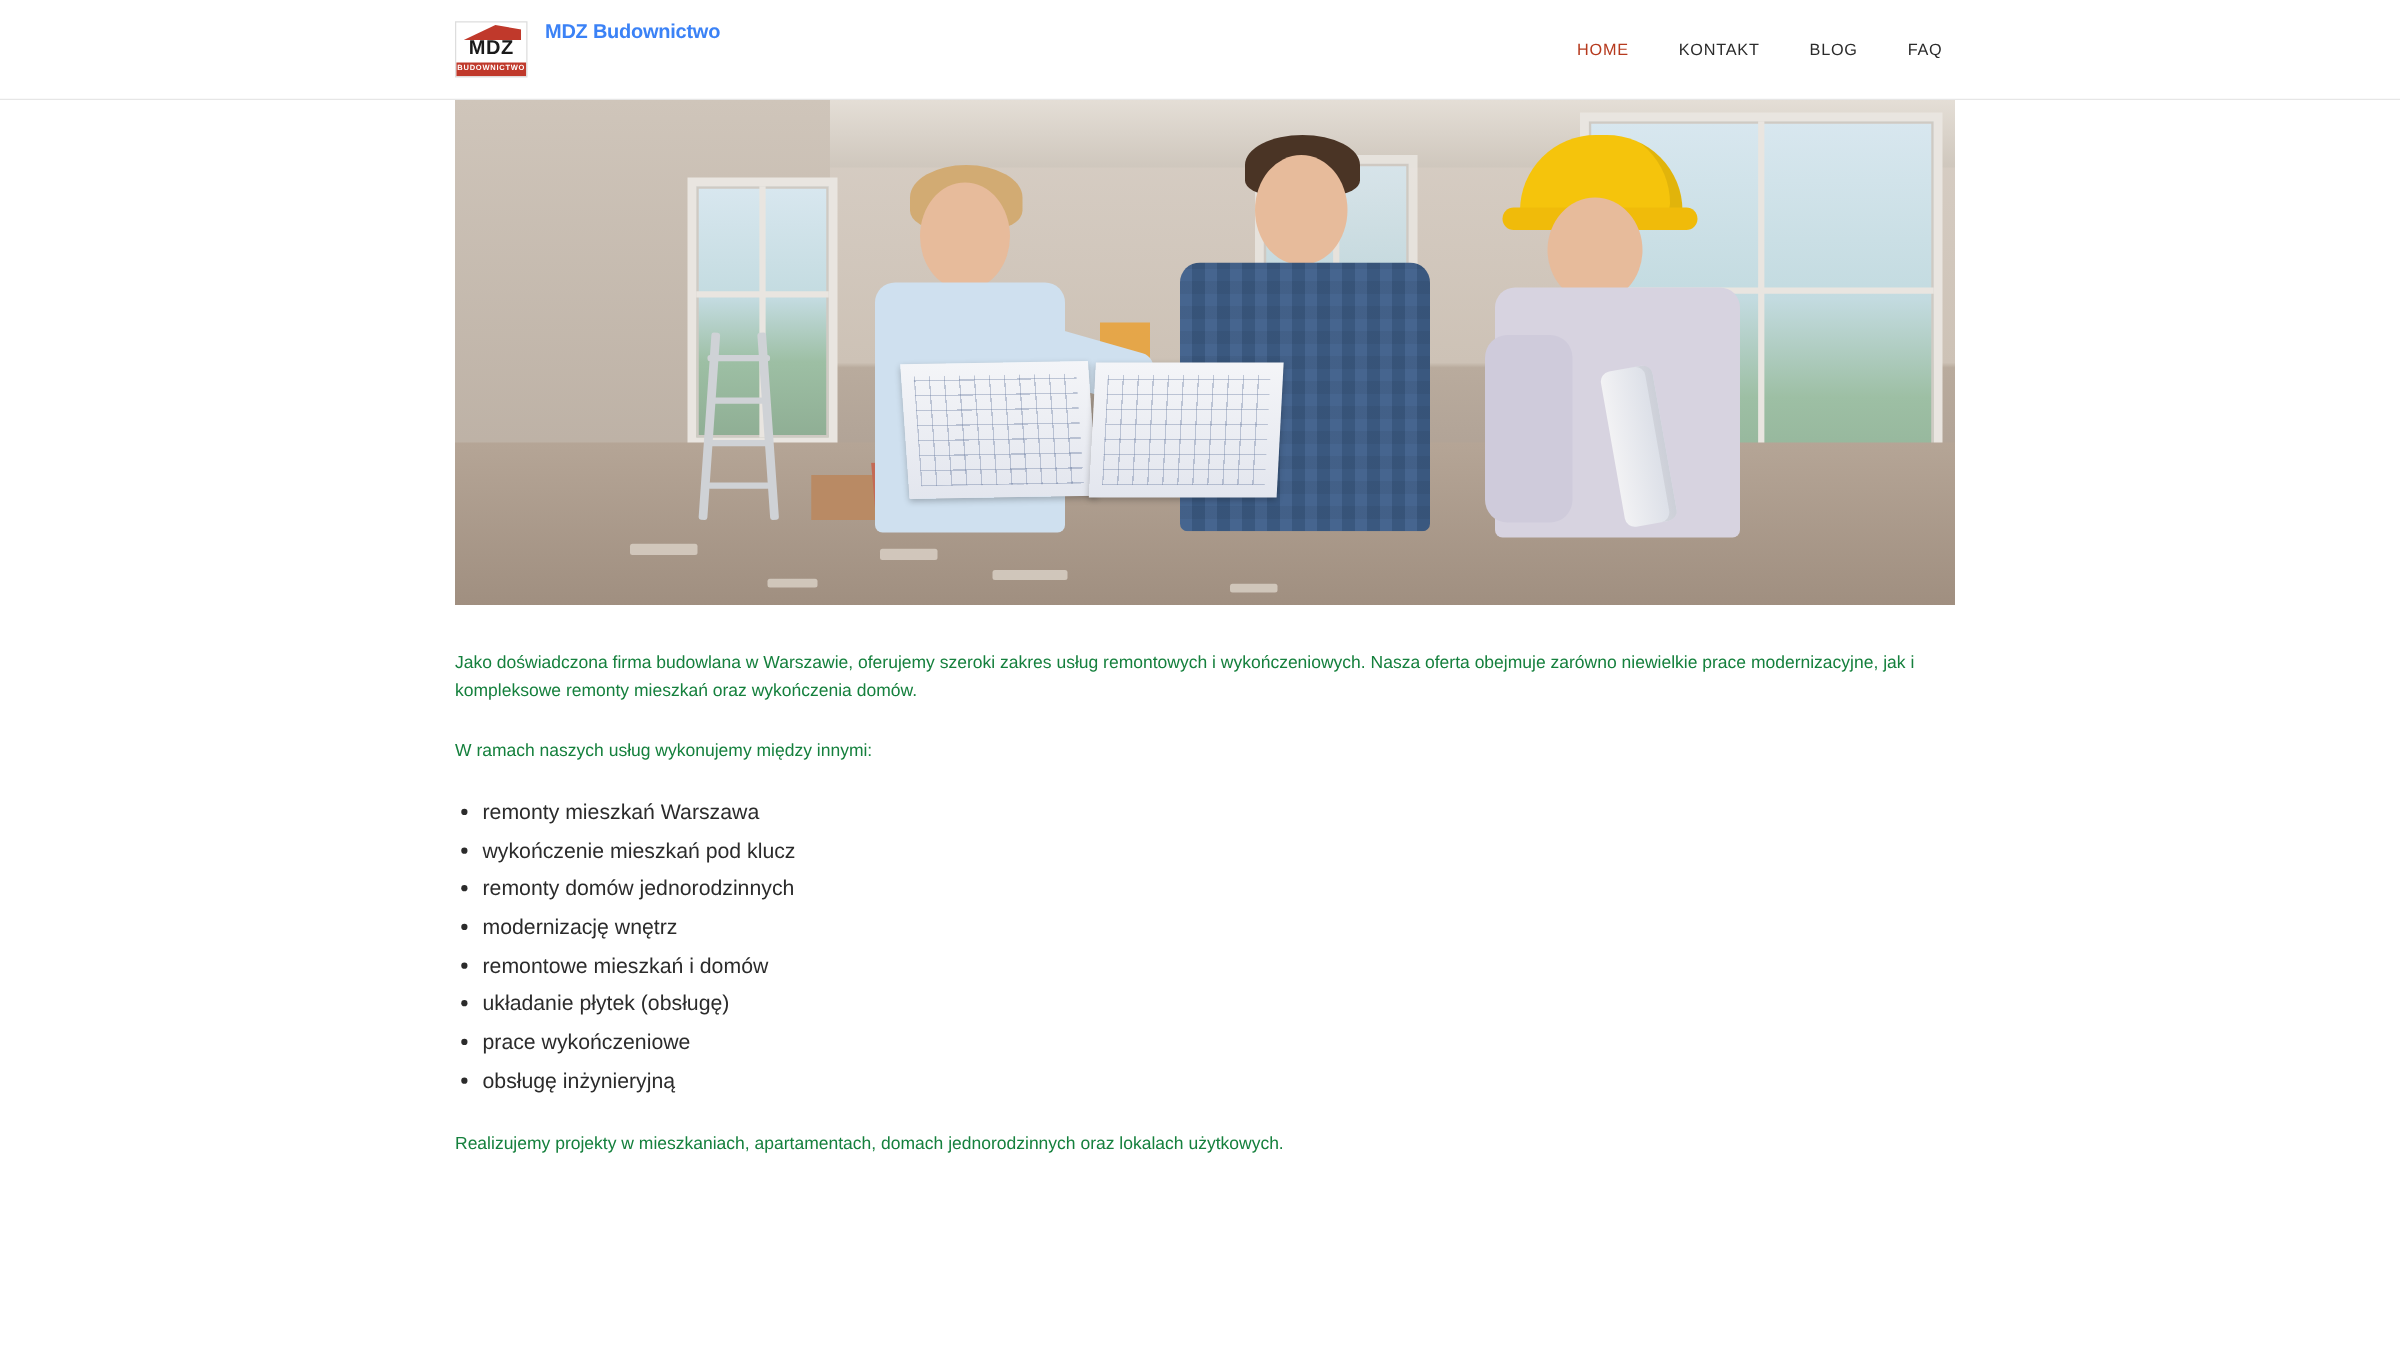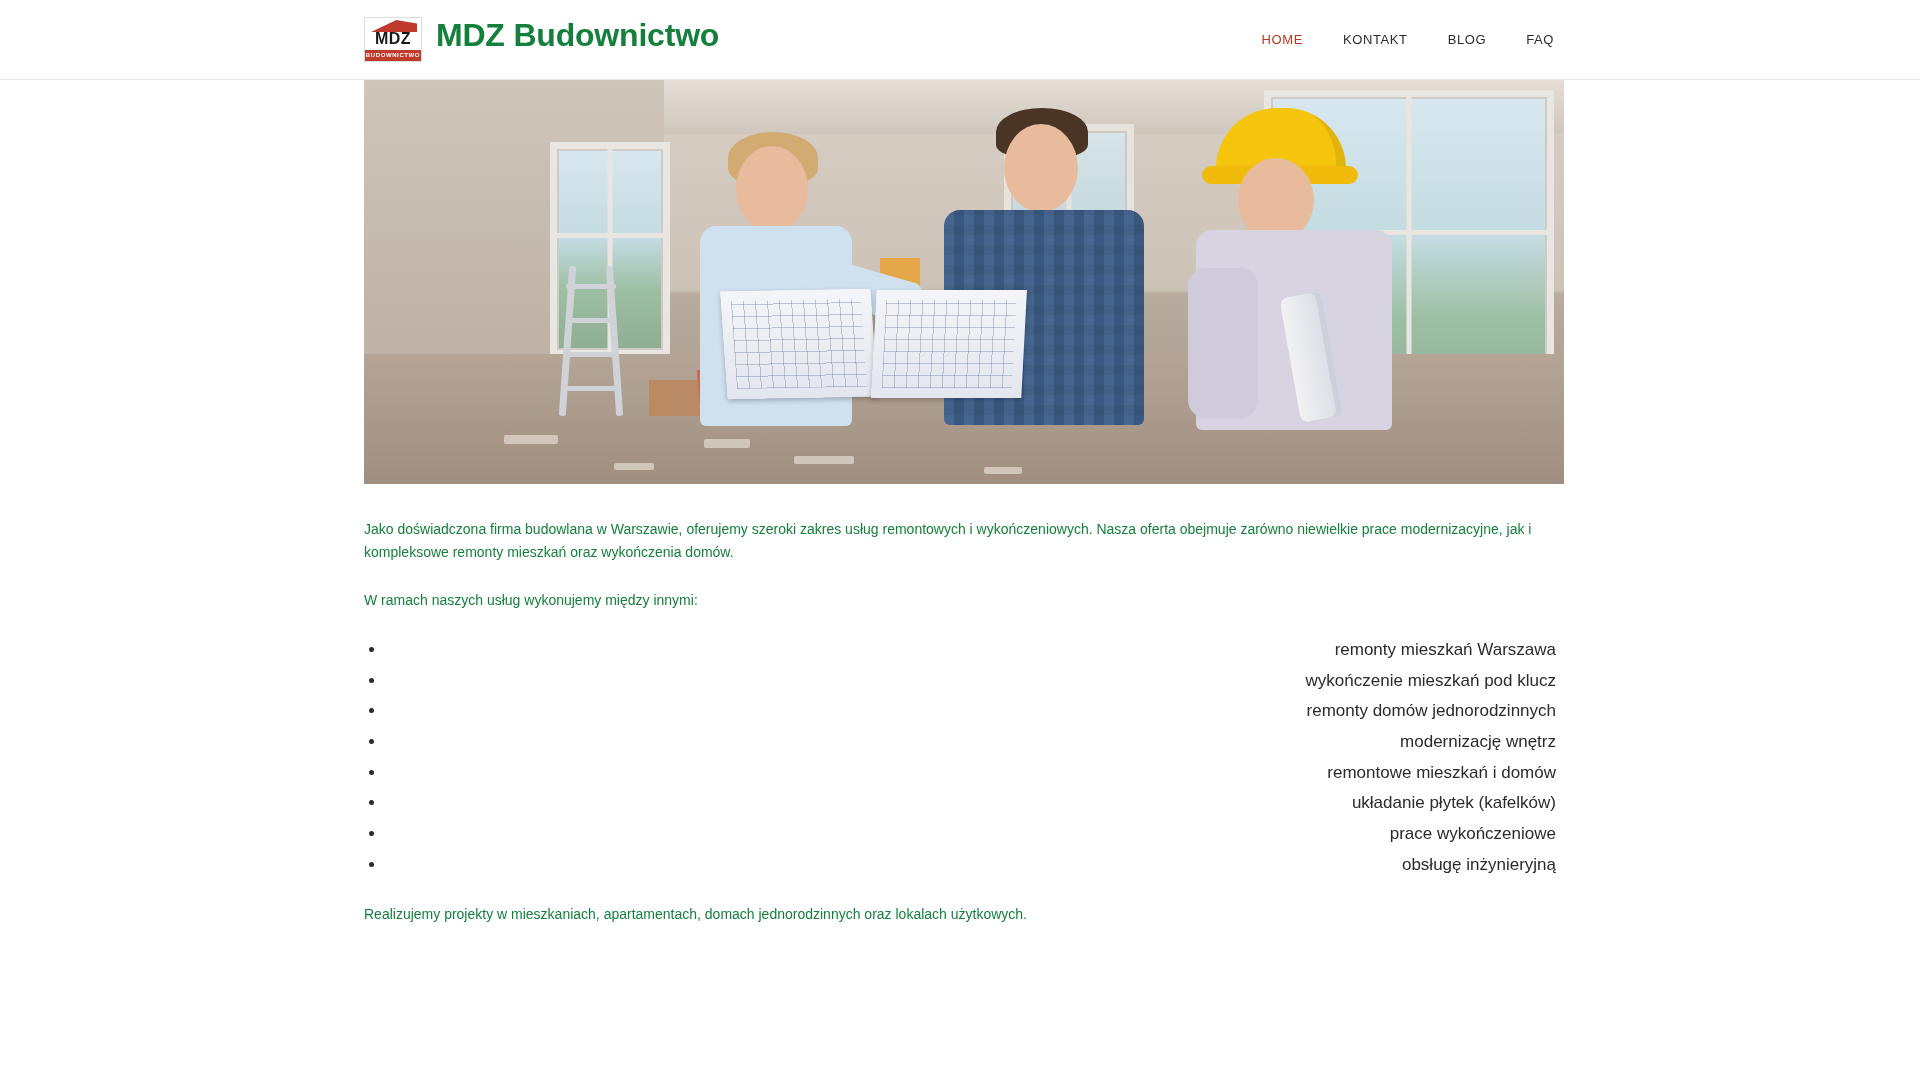--- a/index.html
+++ b/index.html
@@ -71,24 +71,24 @@
   .logo .bud {
     background: #c0392b;
     color: #fff;
     font-size: 6px;
     letter-spacing: 0.6px;
     text-align: center;
     padding: 2px 0 3px;
     font-weight: 700;
   }
   .brand-name {
-    font-size: 32px;
+    font-size: 16px;
     font-weight: 700;
     letter-spacing: -0.2px;
-    color: #15803d;
+    color: #3b82f6;
   }
   .main-nav {
     display: flex;
     align-items: center;
     gap: 36px;
   }
   .nav-link {
     font-size: 13px;
     letter-spacing: 0.6px;
     color: #2b2b2b;
@@ -256,21 +256,20 @@
   p.body-text {
     font-size: 14px;
     line-height: 1.62;
     color: #15803d;
     margin: 0 0 26px;
     max-width: 1200px;
   }
   ul.services {
     margin: 0 0 26px;
     padding-left: 22px;
-    text-align: right;
   }
   ul.services li {
     font-size: 17px;
     line-height: 1.45;
     color: #2b2b2b;
     margin-bottom: 6px;
   }
 </style>
 </head>
 <body>
@@ -375,20 +374,20 @@
   <p class="body-text">Jako doświadczona firma budowlana w Warszawie, oferujemy szeroki zakres usług remontowych i wykończeniowych. Nasza oferta obejmuje zarówno niewielkie prace modernizacyjne, jak i kompleksowe remonty mieszkań oraz wykończenia domów.</p>
 
   <p class="body-text">W ramach naszych usług wykonujemy między innymi:</p>
 
   <ul class="services">
     <li>remonty mieszkań Warszawa</li>
     <li>wykończenie mieszkań pod klucz</li>
     <li>remonty domów jednorodzinnych</li>
     <li>modernizację wnętrz</li>
     <li>remontowe mieszkań i domów</li>
-    <li>układanie płytek (kafelków)</li>
+    <li>układanie płytek (obsługę)</li>
     <li>prace wykończeniowe</li>
     <li>obsługę inżynieryjną</li>
   </ul>
 
   <p class="body-text">Realizujemy projekty w mieszkaniach, apartamentach, domach jednorodzinnych oraz lokalach użytkowych.</p>
 
 </main>
 
 </body></html>

